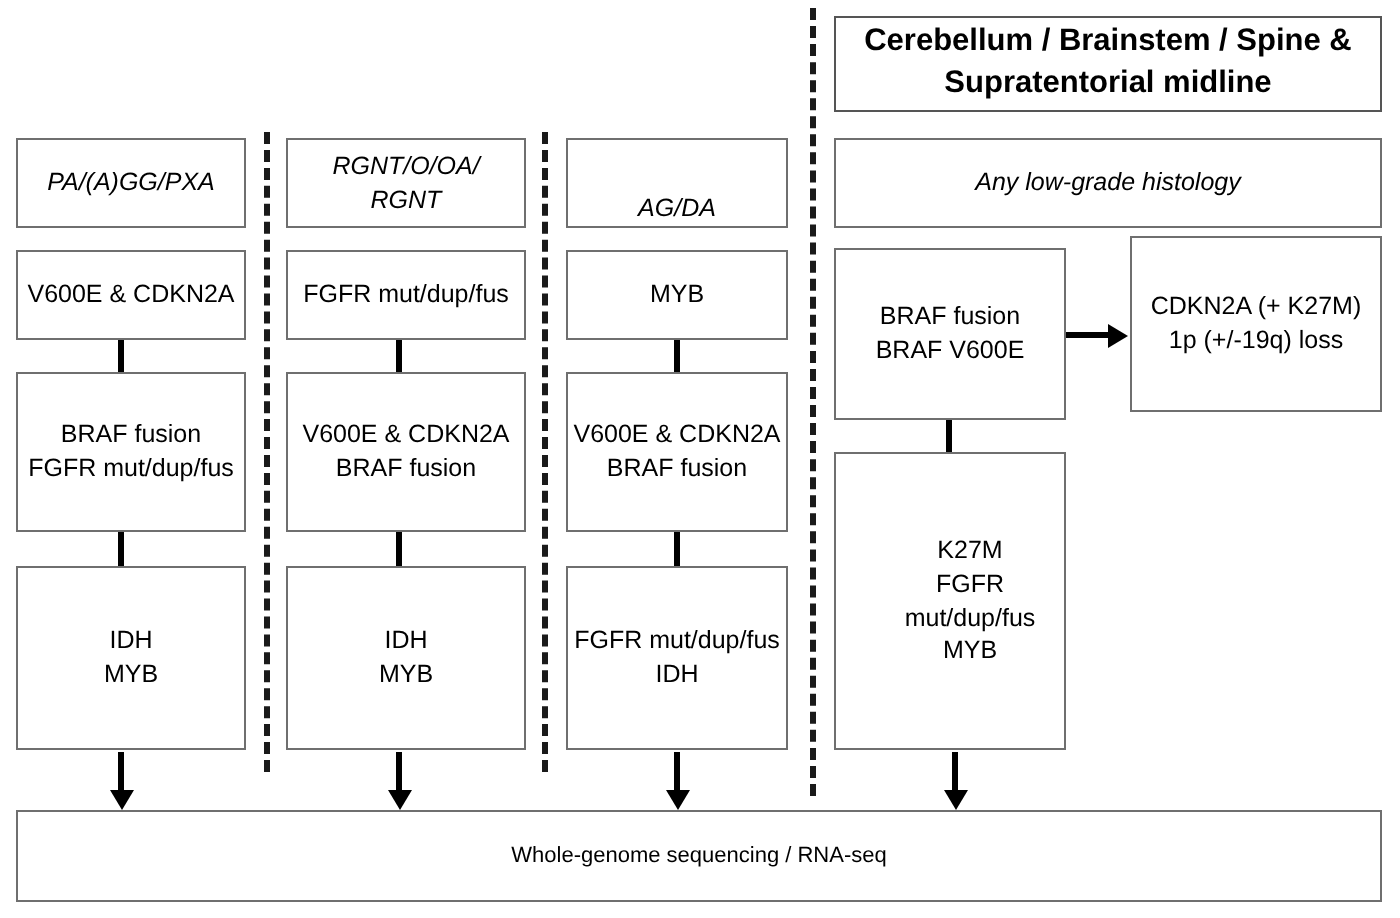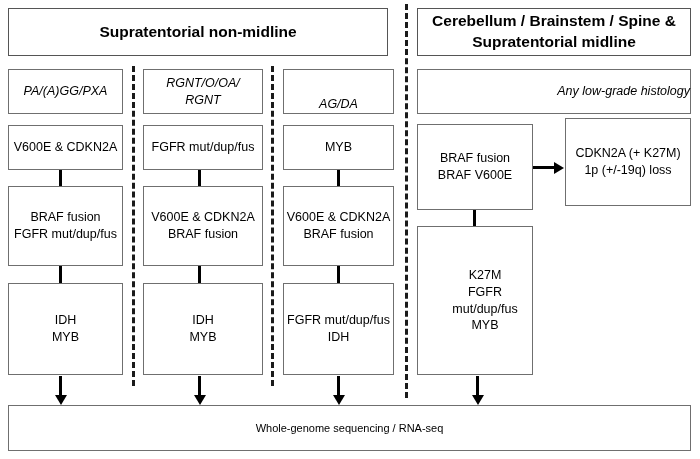--- a/index.html
+++ b/index.html
@@ -88,43 +88,40 @@
   }
   .ml {
     white-space: pre-line;
   }
 </style>
 </head>
 <body>
 
 <div id="canvas">
 
-  <div class="box header-band" style="left:8px; top:8px; width:380px; height:48px;">
-    <span class="ml">Supratentorial non-midline</span>
-  </div>
 
   <div class="box header-band" style="left:417px; top:8px; width:274px; height:48px;">
     <span class="ml">Cerebellum / Brainstem / Spine &amp;
 Supratentorial midline</span>
   </div>
 
   <div class="box histo" style="left:8px; top:69px; width:115px; height:45px;">
     <span class="ml">PA/(A)GG/PXA</span>
   </div>
 
   <div class="box histo" style="left:143px; top:69px; width:120px; height:45px;">
     <span class="ml">RGNT/O/OA/
 RGNT</span>
   </div>
 
   <div class="box histo" style="left:283px; top:69px; width:111px; height:45px;align-items:flex-end;">
     <span class="ml">AG/DA</span>
   </div>
 
-  <div class="box histo" style="left:417px; top:69px; width:274px; height:45px;justify-content:flex-end;">
+  <div class="box histo" style="left:417px; top:69px; width:274px; height:45px;">
     <span class="ml">Any low-grade histology</span>
   </div>
 
   <div class="box node" style="left:8px; top:125px; width:115px; height:45px;">
     <span class="ml">V600E &amp; CDKN2A</span>
   </div>
   <div class="vline" style="left:59px; top:170px; height:16px;"></div>
 
   <div class="box node" style="left:8px; top:186px; width:115px; height:80px;">
     <span class="ml">BRAF fusion

